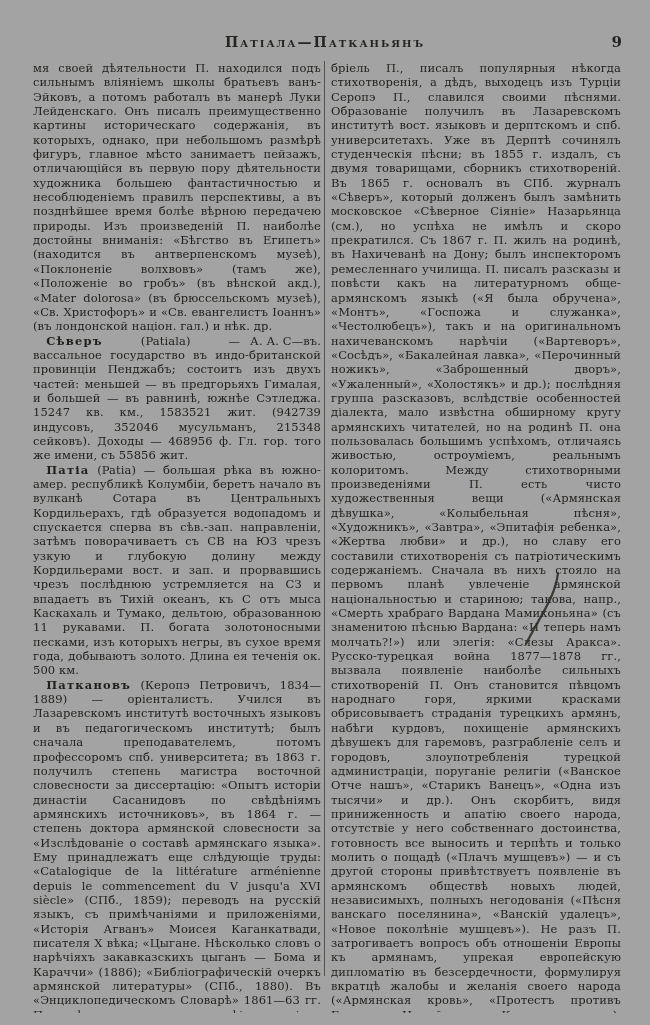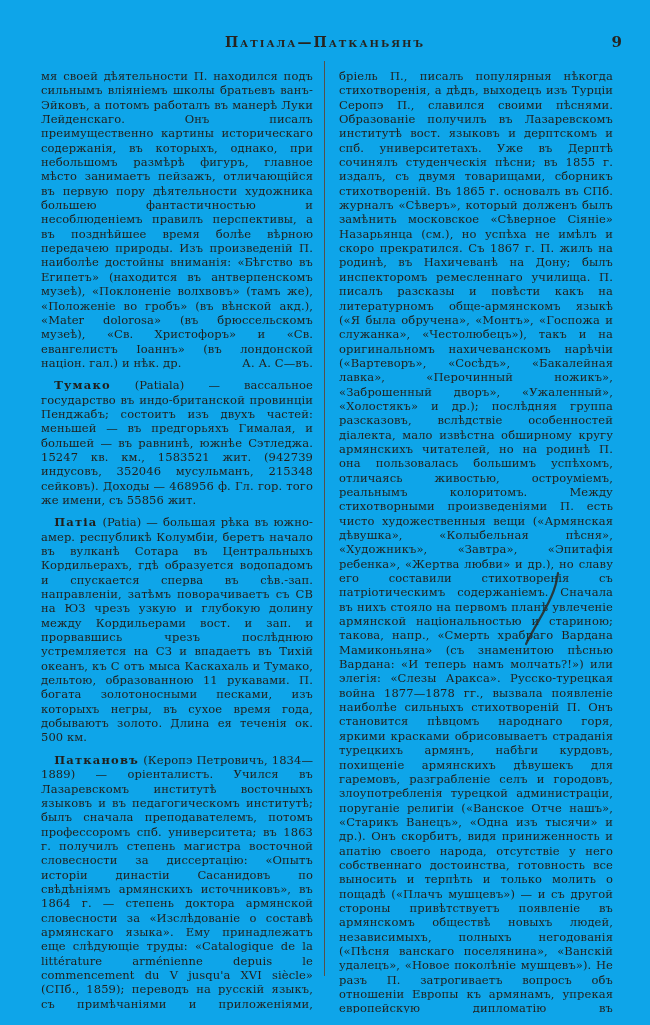--- a/index.html
+++ b/index.html
@@ -1,20 +1,20 @@
 <!DOCTYPE html>
 <html><head>
 <meta charset="utf-8">
 <style>
   html, body { margin: 0; padding: 0; background: #888; }
   .page {
     position: relative;
     width: 650px;
     height: 1025px;
-    background: #0ea5e9;
+    background: #a3a3a3;
     overflow: hidden;
     font-family: "DejaVu Serif", "Liberation Serif", serif;
     color: #211f1b;
   }
   .running-head {
     position: absolute;
     top: 34px; left: 0; right: 0;
     text-align: center;
     font-size: 14px;
     font-weight: 600;
@@ -43,21 +43,21 @@
   .column.left  { left: 33px; }
   .column.right { left: 331px; width: 290px; }
   .col-divider {
     position: absolute;
     top: 61px;
     left: 324px;
     width: 1px;
     height: 915px;
     background: #55524b;
   }
-  p.para { margin: 8px; padding: 0; }
+  p.para { margin: 0; padding: 0; }
   p.para.entry { text-indent: 1.15em; }
   .term {
     font-weight: 700;
     letter-spacing: 1.2px;
   }
   .signature {
     float: right;
     padding-left: 10px;
   }
   .ink-stroke {
@@ -76,21 +76,21 @@
 <div class="page">
 
   <div class="running-head">Патіала—Патканьянъ</div>
 
   <div class="page-number">9</div>
 
   <div class="col-divider"></div>
 
   <div class="column left" id="col-left">
       <p class="para cont"><span>мя своей дѣятельности П. находился подъ сильнымъ вліяніемъ школы братьевъ ванъ-Эйковъ, а потомъ работалъ въ манерѣ Луки Лейденскаго. Онъ писалъ преимущественно картины историческаго содержанія, въ которыхъ, однако, при небольшомъ размѣрѣ фигуръ, главное мѣсто занимаетъ пейзажъ, отличающійся въ первую пору дѣятельности художника большею фантастичностью и несоблюденіемъ правилъ перспективы, а въ позднѣйшее время болѣе вѣрною передачею природы. Изъ произведеній П. наиболѣе достойны вниманія: «Бѣгство въ Египетъ» (находится въ антверпенскомъ музеѣ), «Поклоненіе волхвовъ» (тамъ же), «Положеніе во гробъ» (въ вѣнской акд.), «Mater dolorosa» (въ брюссельскомъ музеѣ), «Св. Христофоръ» и «Св. евангелистъ Іоаннъ» (въ лондонской націон. гал.) и нѣк. др.</span><span class="signature">А. А. С—въ.</span></p>
-      <p class="para entry"><span class="term">Тумако</span> <span>(Patiala) — вассальное государство въ индо-британской провинціи Пенджабъ; состоитъ изъ двухъ частей: меньшей — въ предгорьяхъ Гималая, и большей — въ равнинѣ, южнѣе Сэтледжа. 15247 кв. км., 1583521 жит. (942739 индусовъ, 352046 мусульманъ, 215348 сейковъ). Доходы — 468956 ф. Гл. гор. того же имени, съ 55856 жит.</span></p>
+      <p class="para entry"><span class="term">Сѣверъ</span> <span>(Patiala) — вассальное государство въ индо-британской провинціи Пенджабъ; состоитъ изъ двухъ частей: меньшей — въ предгорьяхъ Гималая, и большей — въ равнинѣ, южнѣе Сэтледжа. 15247 кв. км., 1583521 жит. (942739 индусовъ, 352046 мусульманъ, 215348 сейковъ). Доходы — 468956 ф. Гл. гор. того же имени, съ 55856 жит.</span></p>
       <p class="para entry"><span class="term">Патіа</span> <span>(Patia) — большая рѣка въ южно-амер. республикѣ Колумбіи, беретъ начало въ вулканѣ Сотара въ Центральныхъ Кордильерахъ, гдѣ образуется водопадомъ и спускается сперва въ сѣв.-зап. направленіи, затѣмъ поворачиваетъ съ СВ на ЮЗ чрезъ узкую и глубокую долину между Кордильерами вост. и зап. и прорвавшись чрезъ послѣднюю устремляется на СЗ и впадаетъ въ Тихій океанъ, къ С отъ мыса Каскахаль и Тумако, дельтою, образованною 11 рукавами. П. богата золотоносными песками, изъ которыхъ негры, въ сухое время года, добываютъ золото. Длина ея теченія ок. 500 км.</span></p>
       <p class="para entry"><span class="term">Паткановъ</span> <span>(Керопэ Петровичъ, 1834—1889) — оріенталистъ. Учился въ Лазаревскомъ институтѣ восточныхъ языковъ и въ педагогическомъ институтѣ; былъ сначала преподавателемъ, потомъ профессоромъ спб. университета; въ 1863 г. получилъ степень магистра восточной словесности за диссертацію: «Опытъ исторіи династіи Сасанидовъ по свѣдѣніямъ армянскихъ источниковъ», въ 1864 г. — степень доктора армянской словесности за «Изслѣдованіе о составѣ армянскаго языка». Ему принадлежатъ еще слѣдующіе труды: «Catalogique de la littérature arménienne depuis le commencement du V jusqu'a XVI siècle» (СПб., 1859); переводъ на русскій языкъ, съ примѣчаніями и приложеніями, «Исторія Агванъ» Моисея Каганкатвади, писателя X вѣка; «Цыгане. Нѣсколько словъ о нарѣчіяхъ закавказскихъ цыганъ — Бома и Караччи» (1886); «Библіографическій очеркъ армянской литературы» (СПб., 1880). Въ «Энциклопедическомъ Словарѣ» 1861—63 гг. П. помѣщалъ статьи по географіи, исторіи и литературѣ армянъ. См. Эминъ, «Профессоръ П., какъ оріенталистъ» (СПб., 1874); некрологъ въ «Истор. Вѣстникѣ» (1889, № 6).</span></p>
     </div>
   <div class="column right" id="col-right">
       <p class="para cont"><span>бріель П., писалъ популярныя нѣкогда стихотворенія, а дѣдъ, выходецъ изъ Турціи Серопэ П., славился своими пѣснями. Образованіе получилъ въ Лазаревскомъ институтѣ вост. языковъ и дерптскомъ и спб. университетахъ. Уже въ Дерптѣ сочинялъ студенческія пѣсни; въ 1855 г. издалъ, съ двумя товарищами, сборникъ стихотвореній. Въ 1865 г. основалъ въ СПб. журналъ «Сѣверъ», который долженъ былъ замѣнить московское «Сѣверное Сіяніе» Назарьянца (см.), но успѣха не имѣлъ и скоро прекратился. Съ 1867 г. П. жилъ на родинѣ, въ Нахичеванѣ на Дону; былъ инспекторомъ ремесленнаго училища. П. писалъ разсказы и повѣсти какъ на литературномъ обще-армянскомъ языкѣ («Я была обручена», «Монтъ», «Госпожа и служанка», «Честолюбецъ»), такъ и на оригинальномъ нахичеванскомъ нарѣчіи («Вартеворъ», «Сосѣдъ», «Бакалейная лавка», «Перочинный ножикъ», «Заброшенный дворъ», «Ужаленный», «Холостякъ» и др.); послѣдняя группа разсказовъ, вслѣдствіе особенностей діалекта, мало извѣстна обширному кругу армянскихъ читателей, но на родинѣ П. она пользовалась большимъ успѣхомъ, отличаясь живостью, остроуміемъ, реальнымъ колоритомъ. Между стихотворными произведеніями П. есть чисто художественныя вещи («Армянская дѣвушка», «Колыбельная пѣсня», «Художникъ», «Завтра», «Эпитафія ребенка», «Жертва любви» и др.), но славу его составили стихотворенія съ патріотическимъ содержаніемъ. Сначала въ нихъ стояло на первомъ планѣ увлеченіе армянской національностью и стариною; такова, напр., «Смерть храбраго Вардана Мамиконьяна» (съ знаменитою пѣснью Вардана: «И теперь намъ молчать?!») или элегія: «Слезы Аракса». Русско-турецкая война 1877—1878 гг., вызвала появленіе наиболѣе сильныхъ стихотвореній П. Онъ становится пѣвцомъ народнаго горя, яркими красками обрисовываетъ страданія турецкихъ армянъ, набѣги курдовъ, похищеніе армянскихъ дѣвушекъ для гаремовъ, разграбленіе селъ и городовъ, злоупотребленія турецкой администраціи, поруганіе религіи («Ванское Отче нашъ», «Старикъ Ванецъ», «Одна изъ тысячи» и др.). Онъ скорбитъ, видя приниженность и апатію своего народа, отсутствіе у него собственнаго достоинства, готовность все выносить и терпѣть и только молить о пощадѣ («Плачъ мушцевъ») — и съ другой стороны привѣтствуетъ появленіе въ армянскомъ обществѣ новыхъ людей, независимыхъ, полныхъ негодованія («Пѣсня ванскаго поселянина», «Ванскій удалецъ», «Новое поколѣніе мушцевъ»). Не разъ П. затрогиваетъ вопросъ объ отношеніи Европы къ армянамъ, упрекая европейскую дипломатію въ безсердечности, формулируя вкратцѣ жалобы и желанія своего народа («Армянская кровь», «Протестъ противъ Европы», «Новый годъ», «Конгрессъ» и др.). Онъ обличаетъ тѣхъ армянъ, которые, въ тяжелую для народа эпоху, думаютъ только о своихъ личныхъ выгодахъ, иногда даже поддерживаютъ турокъ противъ христіанъ («Желаніе армянъ», «Патріотъ», «Амира», «Адресъ султану отъ 36-ти эфенди-измѣнниковъ», «Ар-</span></p>
     </div>
 
   <svg class="ink-stroke" viewBox="0 0 52 78" xmlns="http://www.w3.org/2000/svg">
     <path d="M 40 3 C 37 28 22 46 8 74" fill="none" stroke="#2b2822" stroke-width="2.2" stroke-linecap="round"></path>
   </svg>

